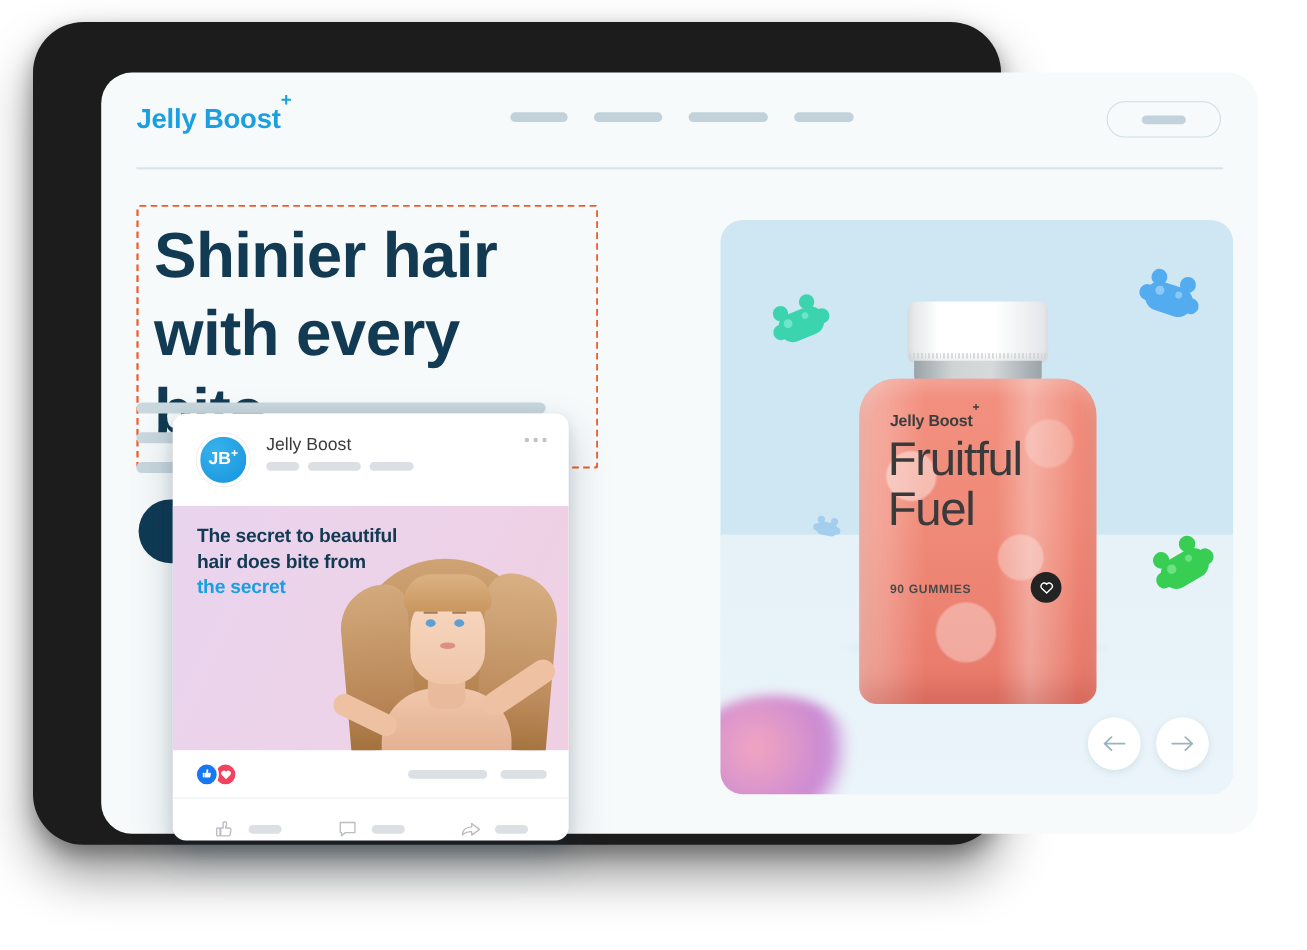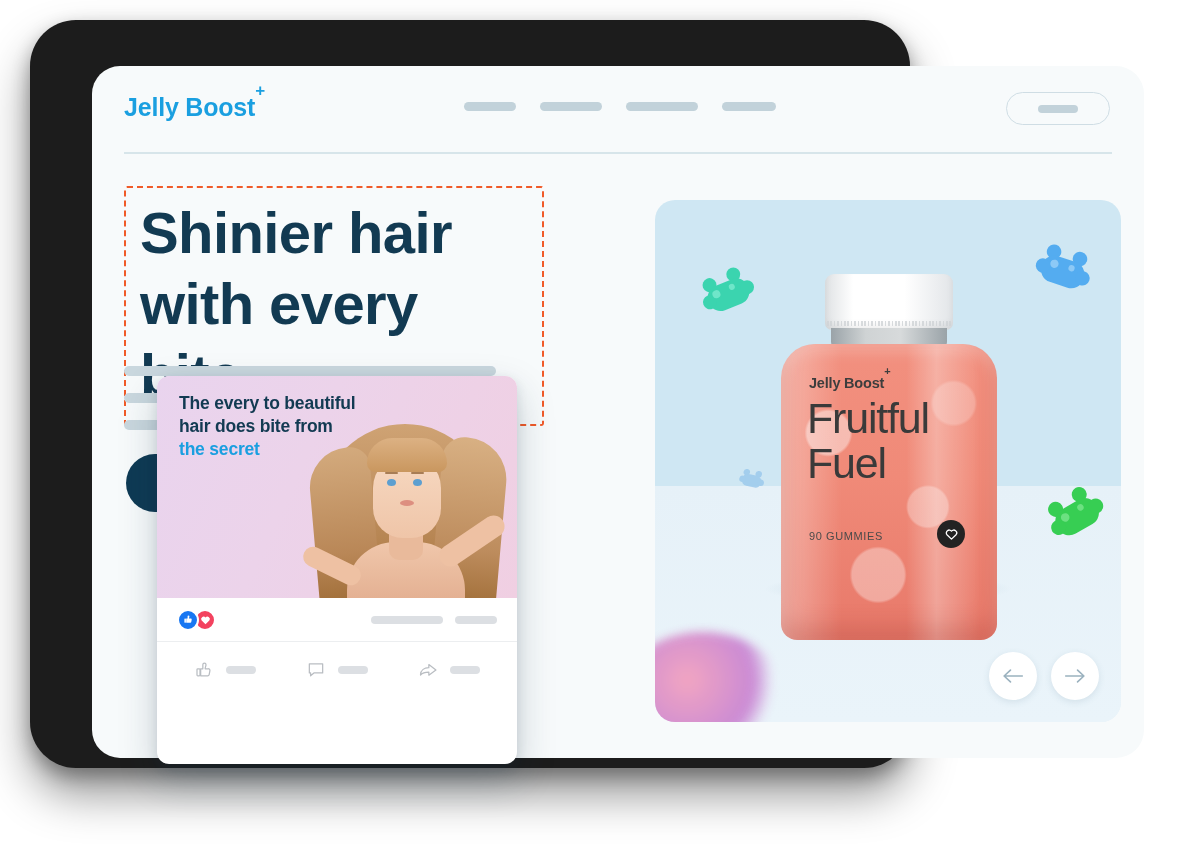--- a/index.html
+++ b/index.html
@@ -141,21 +141,21 @@
     font-size: 14.5px; font-weight: 700; color: #3d3d3d; letter-spacing: -.2px;
   }
   .label-brand sup { font-size: 11px; position: relative; top: -.6em; }
   .label-title {
     position: absolute; left: 26px; top: 52px;
     font-size: 43px; font-weight: 400; color: #3a3a3a;
     line-height: 1.05; letter-spacing: -1.2px; white-space: pre-line;
   }
   .label-count {
     position: absolute; left: 28px; top: 186px;
-    font-size: 11px; font-weight: 400; color: #4a4a4a; letter-spacing: .6px;
+    font-size: 11px; font-weight: 700; color: #4a4a4a; letter-spacing: .6px;
   }
   .label-badge {
     position: absolute; right: 32px; top: 176px;
     width: 28px; height: 28px; border-radius: 50%;
     background: #232323; display: flex; align-items: center; justify-content: center;
   }
 
   
   .gummy { position: absolute; }
   .gummy svg { display: block; }
@@ -381,24 +381,44 @@
               <path d="M2 9h21M16 2l7.5 7L16 16" fill="none" stroke="#9bb2bf" stroke-width="1.9" stroke-linecap="round" stroke-linejoin="round"></path>
             </svg>
           </div>
         </div>
       </div>
 
     </div>
   </div>
 
   <div class="social-card">
+    <div class="card-head">
+      <div class="avatar">
+        <span>JB</span>
+          <sup>+</sup>
+      </div>
+      <div class="card-name">Jelly Boost</div>
+      <div class="meta-row">
+        <span class="mbar m1"></span>
+        <span class="mbar m2"></span>
+        <span class="mbar m3"></span>
+      </div>
+      <div class="meta-row2">
+        <span class="mbar m4"></span>
+      </div>
+      <div class="kebab">
+        <i></i>
+        <i></i>
+        <i></i>
+      </div>
+    </div>
 
     <div class="card-media">
       <div class="media-text">
-        <span>The every to beautiful</span><br>
+        <span>The secret to beautiful</span><br>
         <span>hair does bite from</span><br>
         <span class="accent">the secret</span>
       </div>
       <div class="model">
         <div class="m-hair-back"></div>
         <div class="m-hair-l"></div>
         <div class="m-hair-r"></div>
         <div class="m-shoulder"></div>
         <div class="m-neck"></div>
         <div class="m-face"></div>

